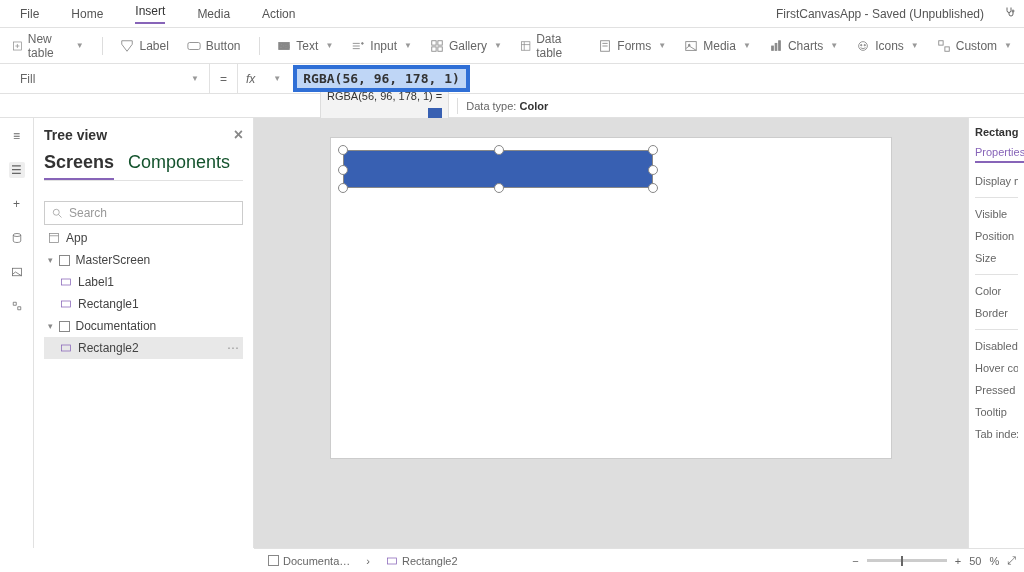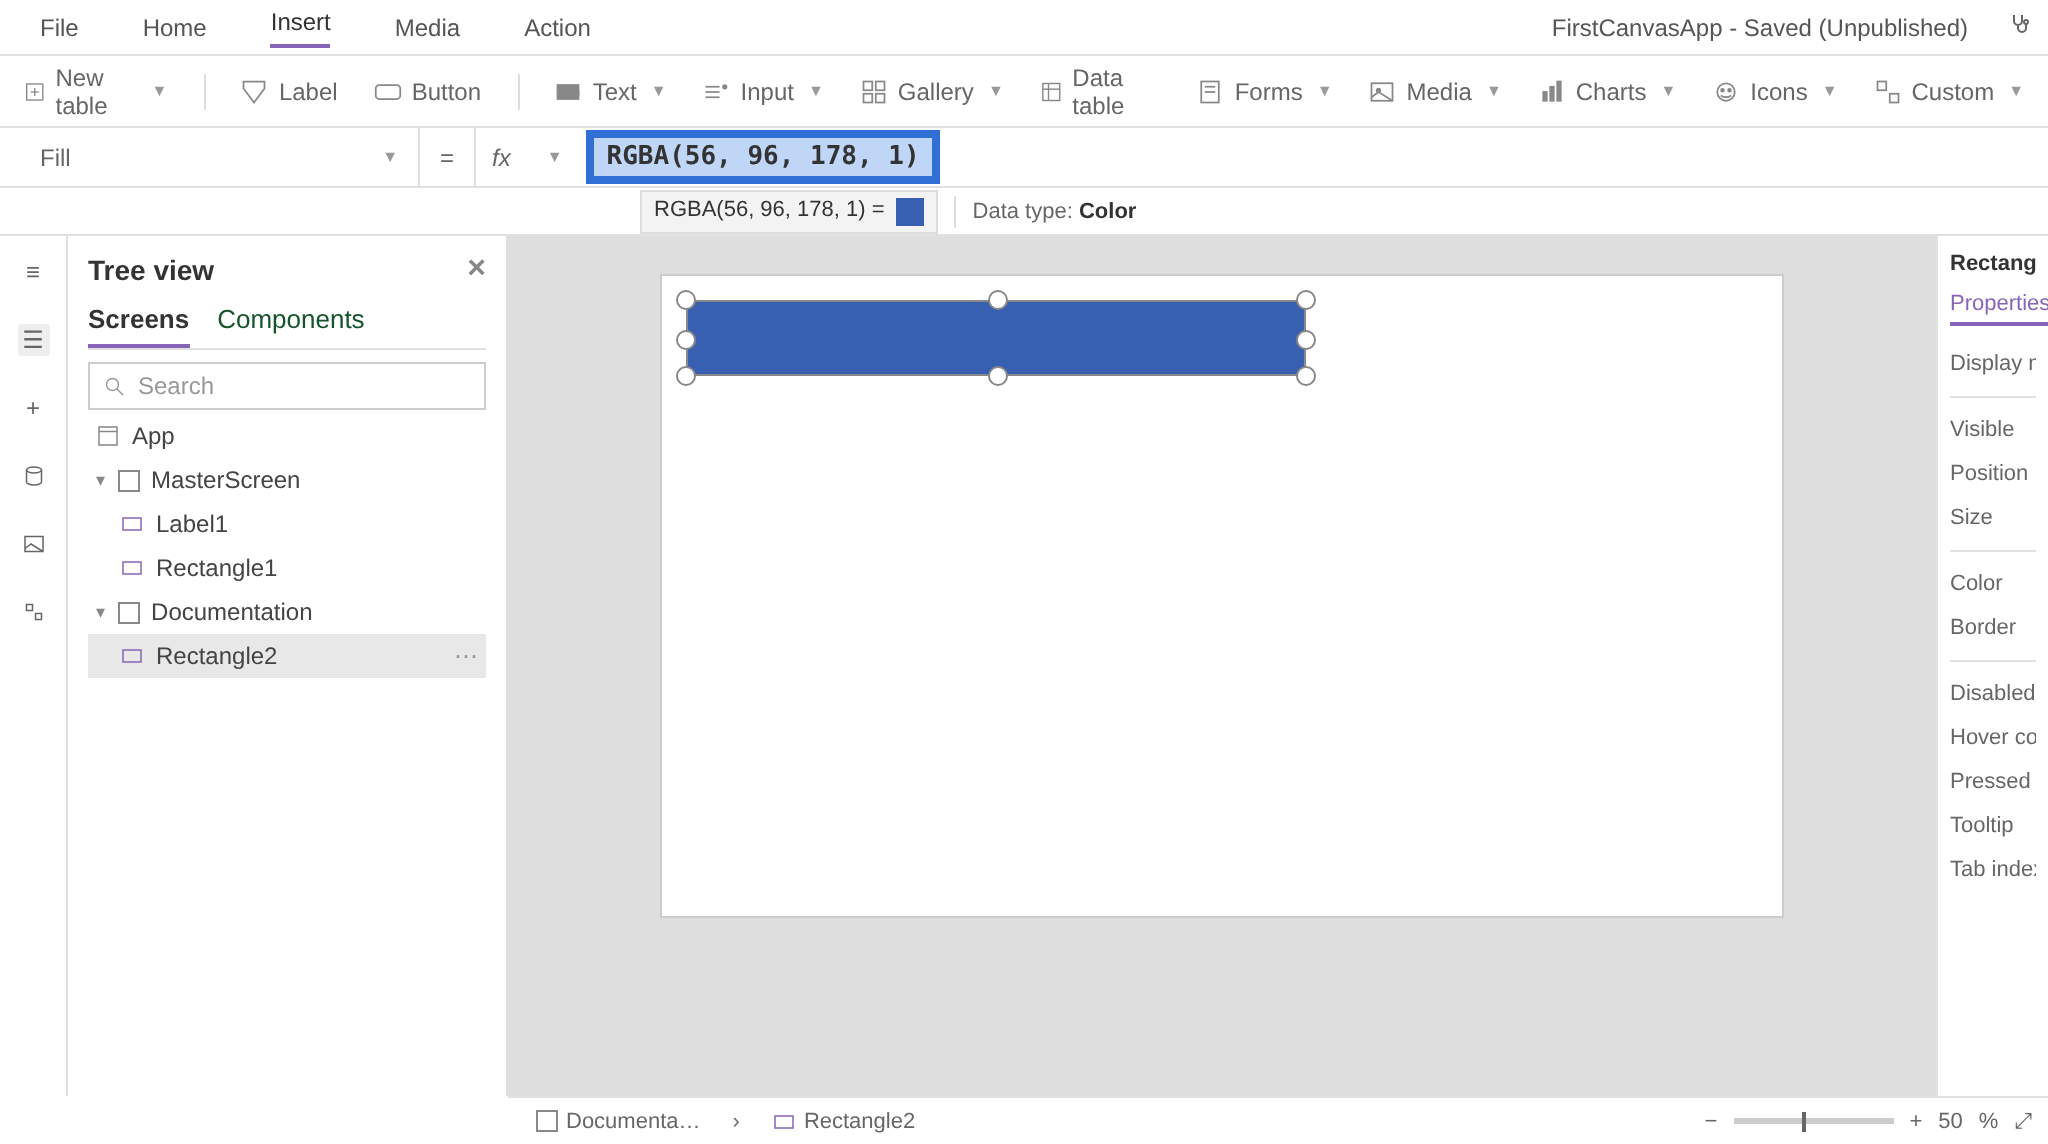--- a/index.html
+++ b/index.html
@@ -12,30 +12,30 @@
     .toolbar .item { display: flex; align-items: center; gap: 5px; cursor: pointer; }
     .toolbar svg, .toolbar .ico { width: 14px; height: 14px; fill: #888; stroke: #888; }
     .chev { font-size: 8px; color: #999; margin-left: 2px; }
     .formula-row { display: flex; align-items: center; height: 30px; border-bottom: 1px solid #e1e1e1; justify-content: flex-end; }
     .prop-select { width: 210px; display: flex; align-items: center; justify-content: space-between; padding: 0 10px 0 20px; height: 100%; border-right: 1px solid #e1e1e1; color: #666; }
     .eq { width: 28px; text-align: center; color: #666; border-right: 1px solid #e1e1e1; height: 100%; line-height: 30px; }
     .fx { padding: 0 8px; color: #666; font-style: italic; display:flex; align-items:center; gap:16px;}
     .formula-box { flex: 1; display: flex; align-items: center; padding: 0 4px; position: relative; }
     .highlight-box { border: 4px solid #2f6fd6; padding: 2px 6px; font-family: Consolas, monospace; font-size: 13px; background: #bfd6f6; color: #333; font-weight: bold; }
     .info-row { display: flex; align-items: center; height: 24px; border-bottom: 1px solid #e1e1e1; padding-left: 320px; gap: 8px; font-size: 11px; background: #fff;}
-    .info-badge { background: #f3f3f3; padding: 3px 6px; display:flex; align-items:flex-start; gap:6px; border:1px solid #ddd;}
+    .info-badge { background: #f3f3f3; padding: 3px 6px; display:flex; align-items:flex-end; gap:6px; border:1px solid #ddd;flex-direction:column;}
     .swatch { width: 14px; height: 14px; background: #3860b2; }
     .dtype { color: #666; }
     .dtype b { color: #333; font-weight: 600; }
     .main { display: flex; height: calc(572px - 28px - 36px - 30px - 24px - 24px); }
     .rail { width: 34px; border-right: 1px solid #e1e1e1; display: flex; flex-direction: column; align-items: center; gap: 18px; padding-top: 10px; }
     .rail div { width: 16px; height: 16px; color: #666; display:flex; align-items:center; justify-content:center;}
     .tree-panel { width: 220px; border-right: 1px solid #e1e1e1; display: flex; flex-direction: column; padding: 8px 10px; }
     .tree-title { font-size: 14px; font-weight: 600; margin-bottom: 8px; display: flex; justify-content: space-between; align-items: center; }
-    .tree-tabs { display: flex; gap: 14px; border-bottom: 1px solid #e1e1e1; margin-bottom: 6px; font-size: 13px;}
+    .tree-tabs { display: flex; gap: 14px; border-bottom: 1px solid #e1e1e1; margin-bottom: 20px; font-size: 18px;}
     .tree-tabs span { padding-bottom: 5px; cursor:pointer; color:#14532d;}
     .tree-tabs .active { border-bottom: 2px solid #8764b8; color:#333; font-weight:600;}
     .search { border: 1px solid #ccc; display: flex; align-items: center; padding: 4px 6px; margin-bottom: 2px; color: #999; gap:6px;}
     .node { display: flex; align-items: center; gap: 6px; padding: 4px 4px; cursor: pointer; color:#444;}
     .node.sel { background: #e8e8e8; }
     .node .more { margin-left: auto; color: #999; }
     .indent1 { padding-left: 16px; }
     .canvas-area { flex: 1; background: #dedede; display: flex; align-items: flex-start; justify-content: center; padding: 20px 14px; position: relative;}
     .canvas { background: #fff; width: 560px; height: 320px; position: relative; box-shadow: 0 0 0 1px #ccc; }
     .rect { position: absolute; top: 12px; left: 12px; width: 310px; height: 38px; background: #3860b2; border: 1px solid #888;}

